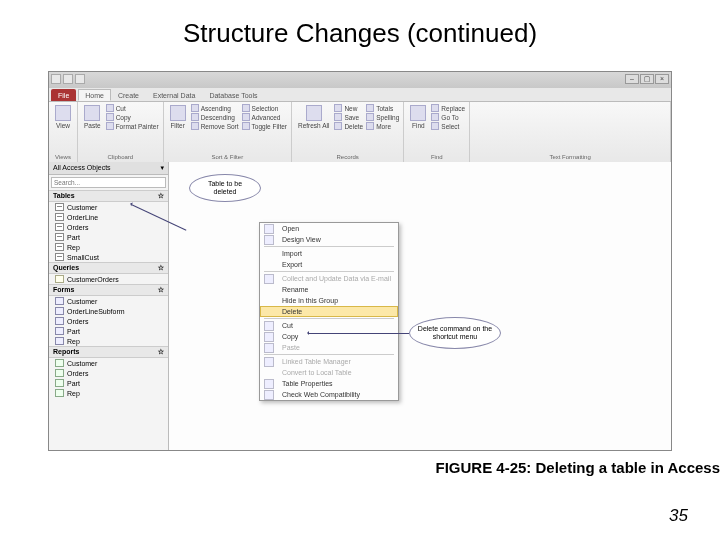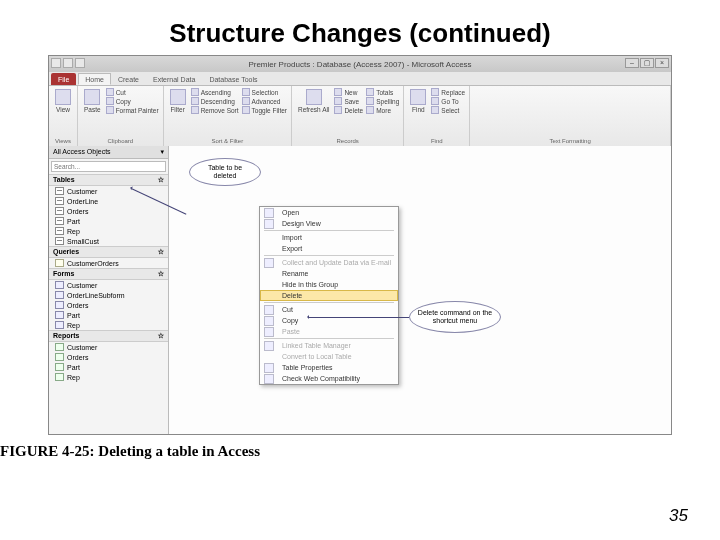--- a/index.html
+++ b/index.html
@@ -1,17 +1,17 @@
 <!DOCTYPE html>
 <html><head>
 <meta charset="utf-8">
 <style>
   * { box-sizing: border-box; margin: 0; padding: 0; }
   body { font-family: Arial, sans-serif; width: 720px; height: 540px; background: #fff; position: relative; }
-  .slide-title { font-size: 26px; text-align: center; padding: 18px 0 6px; font-weight: bold; }
+  .slide-title { font-size: 26px; text-align: center; padding: 18px 0 22px; font-weight: normal; }
   .app-frame { margin: 0 48px; border: 1px solid #888; background: #efefef; height: 380px; position: relative; overflow: hidden; }
   .titlebar { height: 16px; background: linear-gradient(#d8d8d8,#c8c8c8); display: flex; align-items: center; justify-content: center; font-size: 8px; color: #444; position: relative; }
   .titlebar .wbtns { position: absolute; right: 2px; top: 2px; display: flex; gap: 1px; }
   .wbtn { width: 14px; height: 10px; background: #ddd; border: 1px solid #999; font-size: 7px; line-height: 8px; text-align: center; }
   .qat { position: absolute; left: 2px; top: 2px; display: flex; gap: 2px; }
   .qat span { width: 10px; height: 10px; background: #e8e8e8; border: 1px solid #aaa; }
   .tabs { height: 14px; background: #e8e8e8; display: flex; align-items: flex-end; font-size: 7px; padding-left: 2px; border-bottom: 1px solid #bbb; }
   .tab { padding: 2px 6px 1px; color: #555; border: 1px solid transparent; }
   .tab.file { background: #a33; color: #fff; border-radius: 2px 2px 0 0; margin-right: 2px; }
   .tab.active { background: #f4f4f4; border: 1px solid #bbb; border-bottom: 1px solid #f4f4f4; }
@@ -39,36 +39,35 @@
   .content { flex: 1; background: #fdfdfd; position: relative; }
   .ctx-menu { position: absolute; left: 90px; top: 60px; width: 140px; background: #fdfdfd; border: 1px solid #999; box-shadow: 2px 2px 4px rgba(0,0,0,0.25); font-size: 7px; }
   .ctx-item { padding: 2px 6px 2px 22px; position: relative; color: #333; }
   .ctx-item.dis { color: #aaa; }
   .ctx-item .ci { position: absolute; left: 4px; top: 1px; width: 10px; height: 10px; background: #eef; border: 1px solid #bbc; }
   .ctx-sep { height: 1px; background: #ccc; margin: 1px 4px; }
   .ctx-item.hl { background: #fce8a8; border: 1px solid #d8b848; padding: 1px 5px 1px 21px; }
   .callout { position: absolute; background: #fff; border: 1px solid #88a; border-radius: 50%; font-size: 7px; text-align: center; display: flex; align-items: center; justify-content: center; padding: 3px 6px; line-height: 1.1; }
   .arrow { position: absolute; height: 1px; background: #447; }
   .arrow::after { content:""; position:absolute; left:-4px; top:-2px; border: 2.5px solid transparent; border-right-color: #447; }
-  .caption { text-align: left; font-family: Liberation Serif, serif; font-weight: bold; font-size: 15px; margin-top: 8px; }
+  .caption { text-align: right; font-family: Liberation Sans, sans-serif; font-weight: bold; font-size: 15px; margin-top: 8px; }
   .pagenum { position: absolute; bottom: 14px; right: 32px; font-size: 17px; font-style: italic; }
 </style>
 </head>
 <body>
 
 <div class="slide-title">Structure Changes (continued)</div>
 
 <div class="app-frame">
   <div class="titlebar">
     <div class="qat">
         <span></span>
         <span></span>
         <span></span>
       </div>
-    <span>Premier Products : Database (Access 2007) - Microsoft Access</span>
     <div class="wbtns">
       <div class="wbtn">–</div>
       <div class="wbtn">▢</div>
       <div class="wbtn">×</div>
     </div>
   </div>
 
   <div class="tabs">
     <div class="tab file">File</div>
     <div class="tab active">Home</div>

